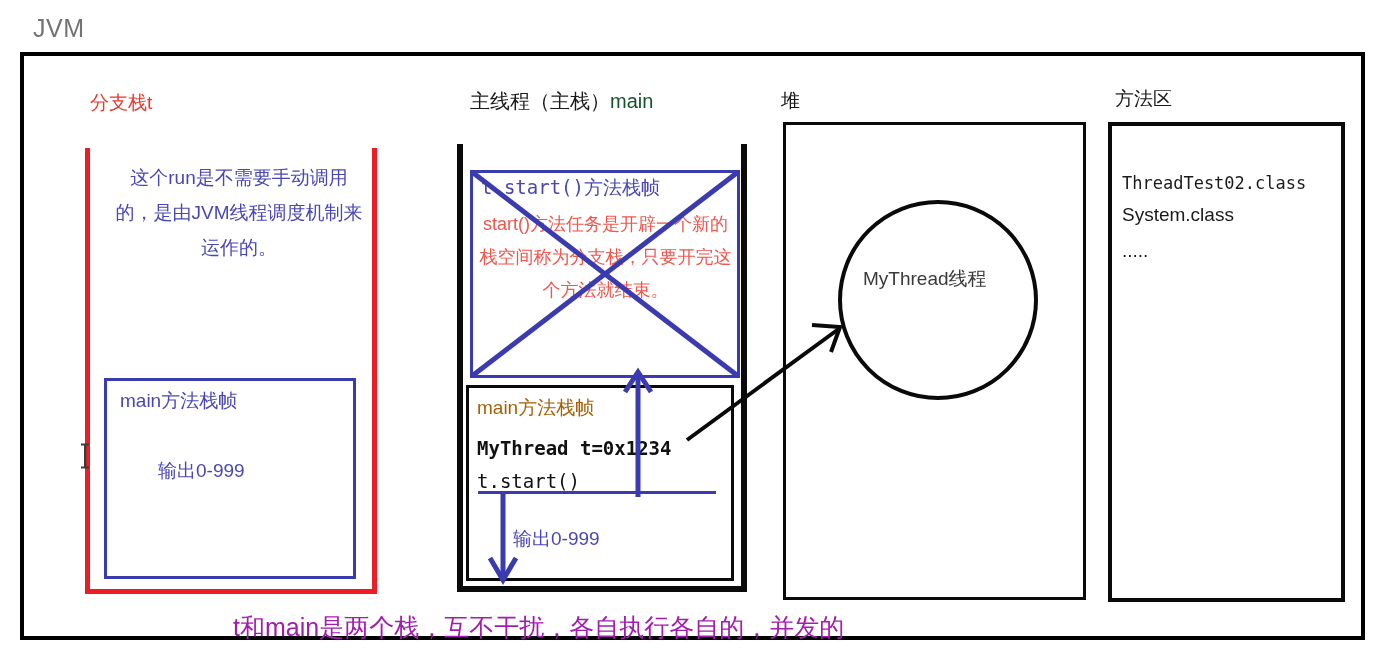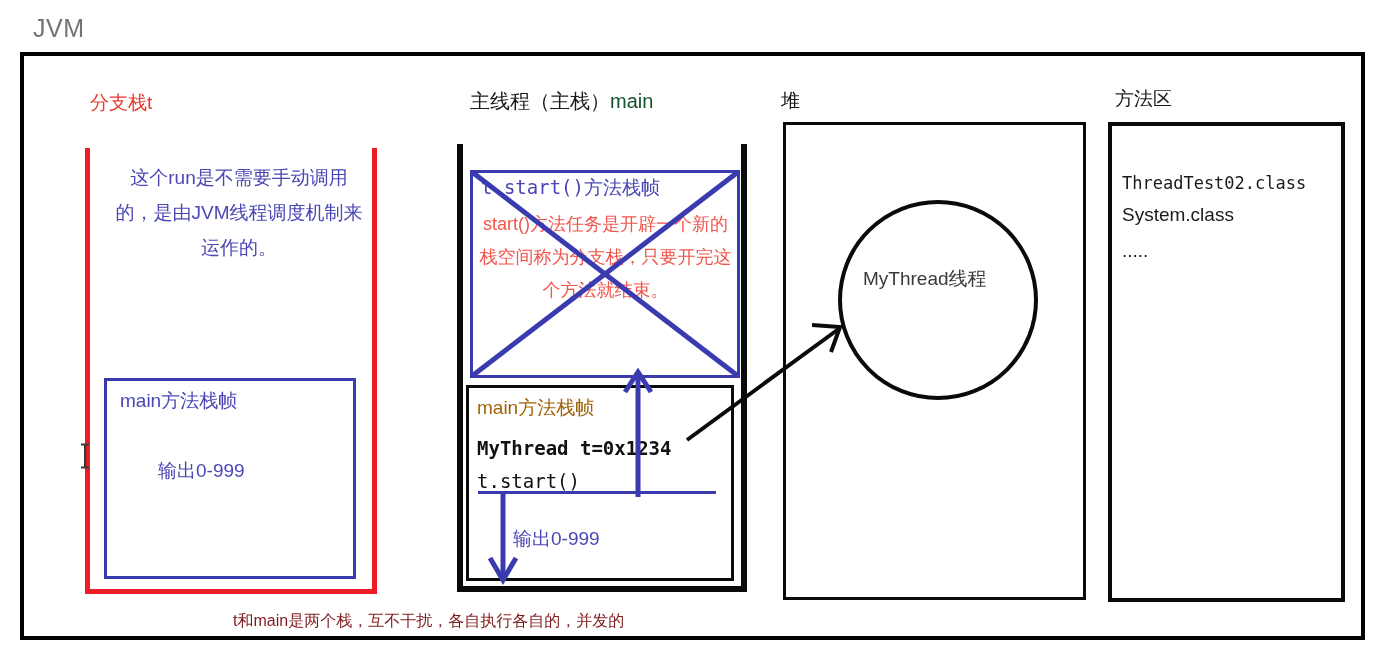--- a/index.html
+++ b/index.html
@@ -115,21 +115,21 @@
   #method-box{
     left:1108px; top:122px; width:237px; height:480px;
     border:4px solid #0a0a0a;
     box-sizing:border-box;
   }
   #method-list{left:1122px;top:168px;}
   #method-list .mi{color:#1a1a1a;font-size:19px;line-height:31px;white-space:nowrap;}
   #method-list .mi.mono{font-family:"DejaVu Sans Mono","Liberation Mono",monospace;font-size:17px;}
 
   
-  #caption{left:233px;top:611px;color:#7f1d1d;font-size:16px;white-space:nowrap;}
+  #caption{left:233px;top:611px;color:#a21caf;font-size:25px;white-space:nowrap;}
 
   
   #overlay{left:0;top:0;width:1376px;height:655px;pointer-events:none;}
 
   
   #text-caret{left:80px;top:443px;width:10px;height:26px;}
 </style>
 </head>
 <body>
 

